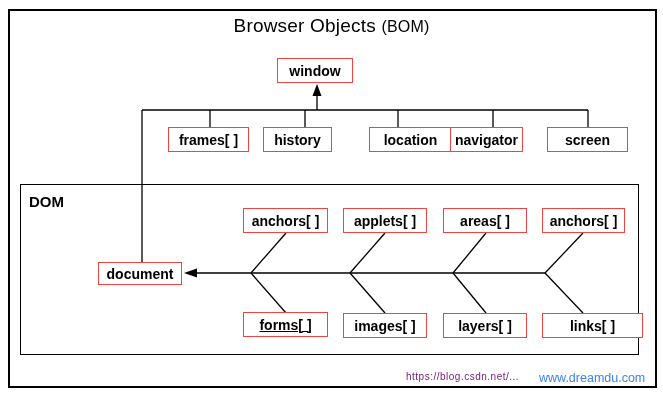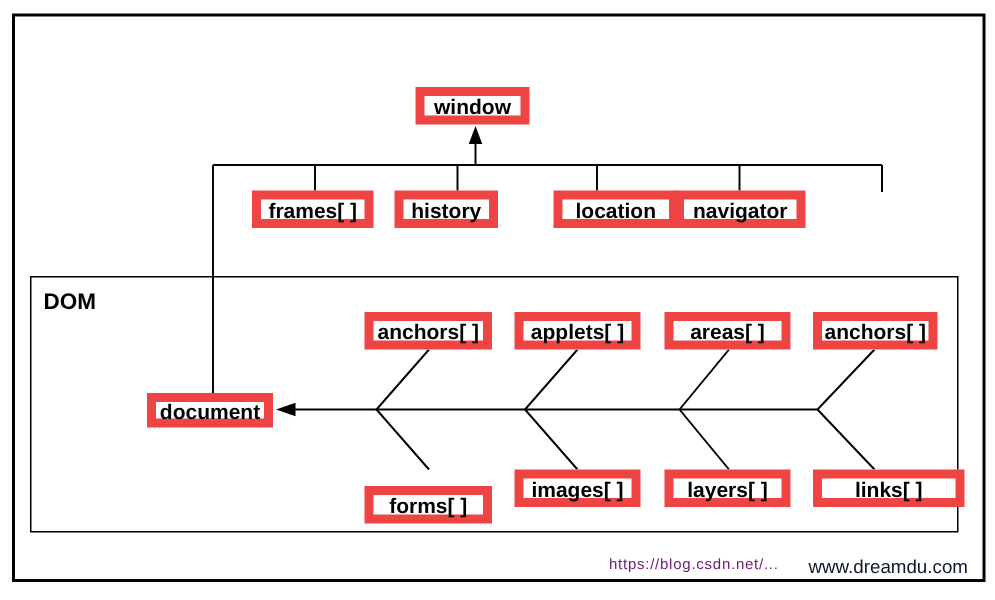--- a/index.html
+++ b/index.html
@@ -14,34 +14,34 @@
   .dom-frame{
     position:absolute;left:20px;top:184px;width:619px;height:171px;
     border:1px solid #000;box-sizing:border-box;
   }
   .title{
     position:absolute;left:0;top:15px;width:663px;text-align:center;
     font-size:19px;font-weight:400;letter-spacing:0.2px;white-space:nowrap;
   }
   .title .paren{font-size:16px;}
   .node{
-    position:absolute;border:6px solid #ef4444;box-sizing:border-box;
+    position:absolute;border:1px solid #ef4444;box-sizing:border-box;
     display:flex;align-items:center;justify-content:center;
     font-size:14px;font-weight:700;background:#fff;white-space:nowrap;
   }
   .dom-label{
     position:absolute;left:29px;top:193px;font-size:15px;font-weight:700;
   }
   svg.wires{position:absolute;left:0;top:0;}
   .wm-faded{
     position:absolute;left:406px;top:371px;font-size:10px;color:#701a75;
     white-space:nowrap;letter-spacing:0.5px;
   }
   .wm-site{
-    position:absolute;left:539px;top:371px;font-size:12.5px;color:#0f172a;
+    position:absolute;left:539px;top:371px;font-size:12.5px;color:#3b82f6;
     white-space:nowrap;background:transparent;
   }
 </style>
 </head>
 <body>
 
 <div class="stage">
 
   <div class="wm-faded">https://blog.csdn.net/...</div>
 
@@ -67,37 +67,42 @@
       <line x1="350" y1="273" x2="385" y2="313"></line>
       <line x1="453" y1="273" x2="486" y2="313"></line>
       <line x1="545" y1="273" x2="583" y2="313"></line>
     </g>
     <polygon points="184,273 197,268.5 197,277.5" fill="#000"></polygon>
   </svg>
 
   <div class="outer-frame"></div>
   <div class="dom-frame"></div>
 
+  <div class="title">
+    <span>Browser Objects</span>
+    <span class="paren">(BOM)</span>
+  </div>
 
   <div class="dom-label">DOM</div>
 
   <div class="node" style="left:277px;top:58px;width:76px;height:25px;">window</div>
 
   <div class="node" style="left:168px;top:127px;width:81px;height:25px;">frames[ ]</div>
   <div class="node" style="left:263px;top:127px;width:69px;height:25px;">history</div>
   <div class="node" style="left:357px;top:127px;width:83px;height:25px;margin-left:12px;">location</div>
-  <div class="node" style="left:450px;top:127px;width:87px;height:25px;">navigator</div>
+  <div class="node" style="left:450px;top:127px;width:73px;height:25px;">navigator</div>
+  <div class="node" style="left:547px;top:127px;width:81px;height:25px;">screen</div>
 
   <div class="node" style="left:98px;top:262px;width:84px;height:23px;">document</div>
 
   <div class="node" style="left:243px;top:208px;width:85px;height:25px;">anchors[ ]</div>
   <div class="node" style="left:343px;top:208px;width:84px;height:25px;">applets[ ]</div>
   <div class="node" style="left:443px;top:208px;width:84px;height:25px;">areas[ ]</div>
   <div class="node" style="left:542px;top:208px;width:83px;height:25px;">anchors[ ]</div>
 
-  <div class="node" style="left:243px;top:324px;width:85px;height:25px;">forms[ ]</div>
+  <div class="node" style="left:243px;top:312px;width:85px;height:25px;text-decoration:underline;">forms[ ]</div>
   <div class="node" style="left:343px;top:313px;width:84px;height:25px;">images[ ]</div>
   <div class="node" style="left:443px;top:313px;width:84px;height:25px;">layers[ ]</div>
   <div class="node" style="left:542px;top:313px;width:101px;height:25px;">links[ ]</div>
 
   <div class="wm-site">www.dreamdu.com</div>
 
 </div>
 
 </body></html>

